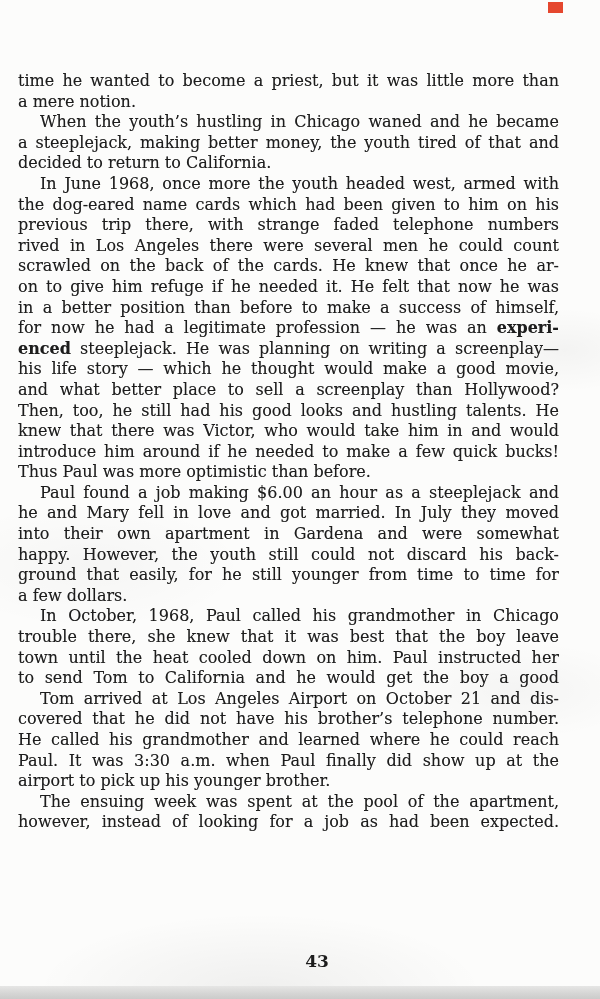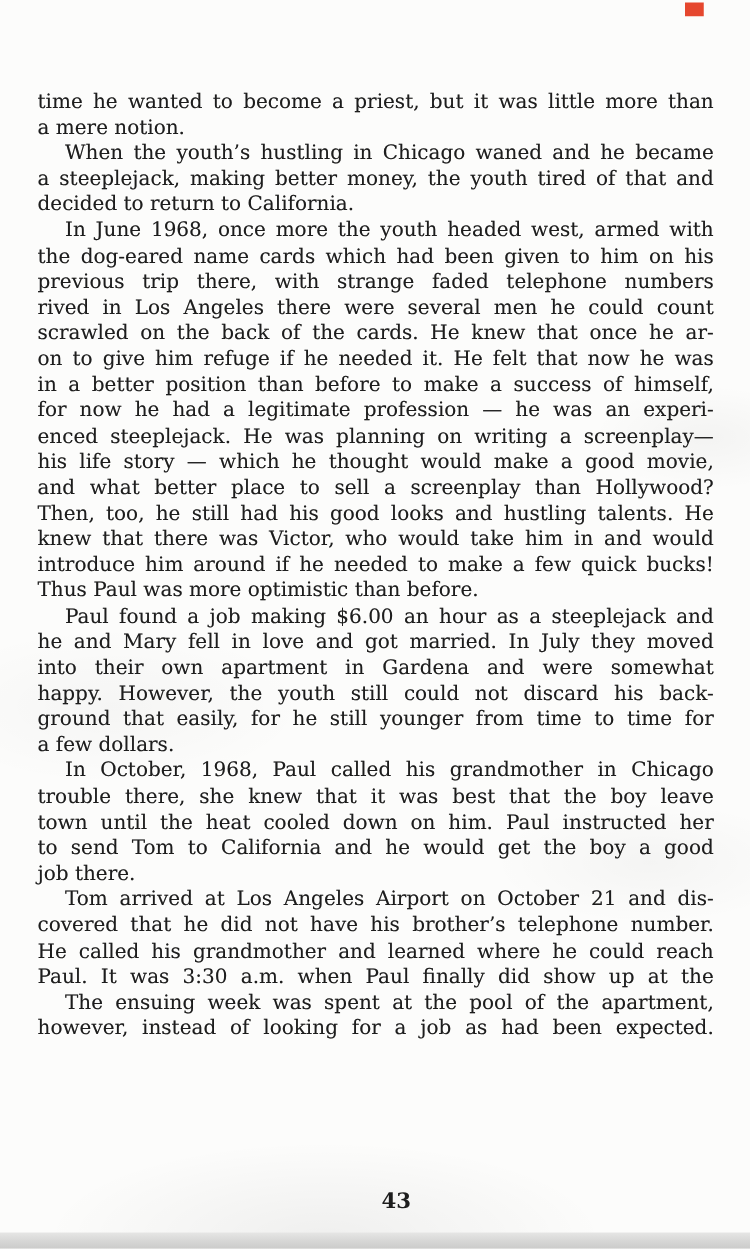--- a/index.html
+++ b/index.html
@@ -10,35 +10,35 @@
     font-family: "DejaVu Serif", "Liberation Serif", serif;
     background:
       radial-gradient(ellipse 130px 60px at 565px 350px, rgba(0,0,0,0.035), transparent 70%),
       radial-gradient(ellipse 220px 90px at 90px 565px, rgba(0,0,0,0.028), transparent 70%),
       radial-gradient(ellipse 180px 70px at 520px 690px, rgba(0,0,0,0.03), transparent 70%),
       radial-gradient(ellipse 320px 110px at 260px 990px, rgba(0,0,0,0.05), transparent 70%),
       #fcfcfb;
   }
   .text-block {
     position: absolute;
-    left: 30px; top: 71px;
+    left: 18px; top: 71px;
     width: 541px;
     font-size: 16px;
     line-height: 20.6px;
     color: #1d1d1d;
     text-shadow: 0 0 0.3px rgba(30,30,30,0.4);
   }
   .line {
     text-align: justify;
     text-align-last: justify;
     white-space: normal;
   }
   .line.noj { text-align: center; text-align-last: left; }
   .line.indent { text-indent: 22px; }
-  .line b { font-weight: normal; }
+  .line b { font-weight: bold; }
   .page-number {
     position: absolute;
     top: 951px; left: 0; right: 0;
     text-align: center;
     transform: translateX(17px);
     font-size: 17px;
     font-weight: bold;
     color: #1d1d1d;
   }
   .red-mark {
@@ -92,27 +92,27 @@
       <div class="line">into their own apartment in Gardena and were somewhat</div>
       <div class="line">happy. However, the youth still could not discard his back-</div>
       <div class="line">ground that easily, for he still younger from time to time for</div>
       <div class="line noj">a few dollars.</div>
     </div>
     <div>
       <div class="line indent">In October, 1968, Paul called his grandmother in Chicago</div>
       <div class="line">trouble there, she knew that it was best that the boy leave</div>
       <div class="line">town until the heat cooled down on him. Paul instructed her</div>
       <div class="line">to send Tom to California and he would get the boy a good</div>
-      <div class="line noj">job there.</div>
     </div>
     <div>
       <div class="line indent">Tom arrived at Los Angeles Airport on October 21 and dis-</div>
       <div class="line">covered that he did not have his brother’s telephone number.</div>
       <div class="line">He called his grandmother and learned where he could reach</div>
       <div class="line">Paul. It was 3:30 a.m. when Paul finally did show up at the</div>
+      <div class="line noj">airport to pick up his younger brother.</div>
     </div>
     <div>
       <div class="line indent">The ensuing week was spent at the pool of the apartment,</div>
       <div class="line">however, instead of looking for a job as had been expected.</div>
     </div>
   </div>
 
 <div class="page-number">43</div>
 
 <div class="scan-edge"></div>

